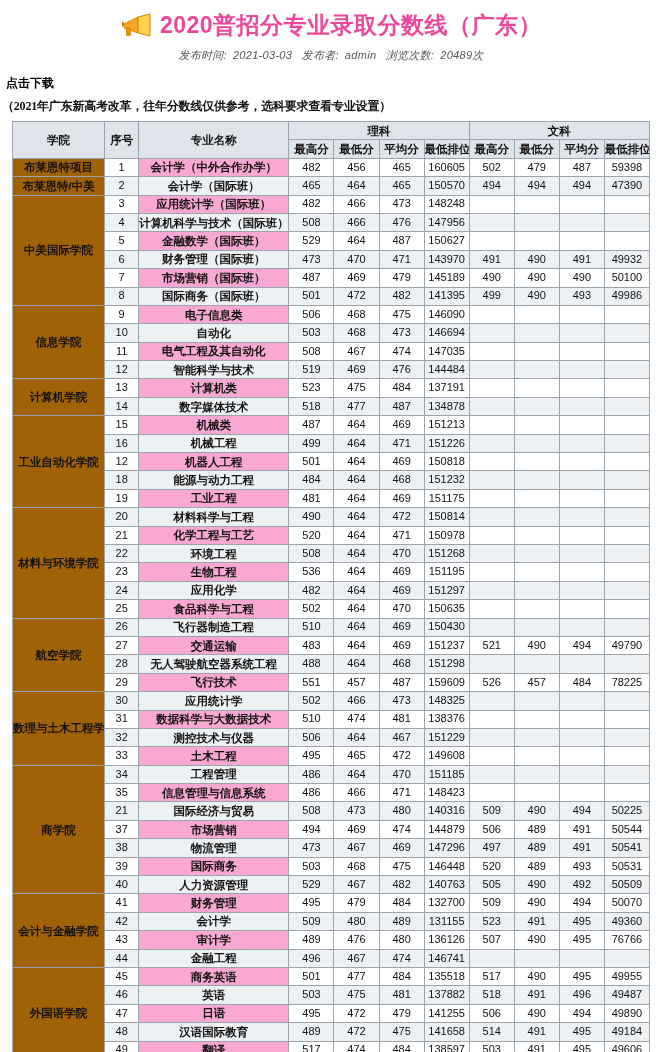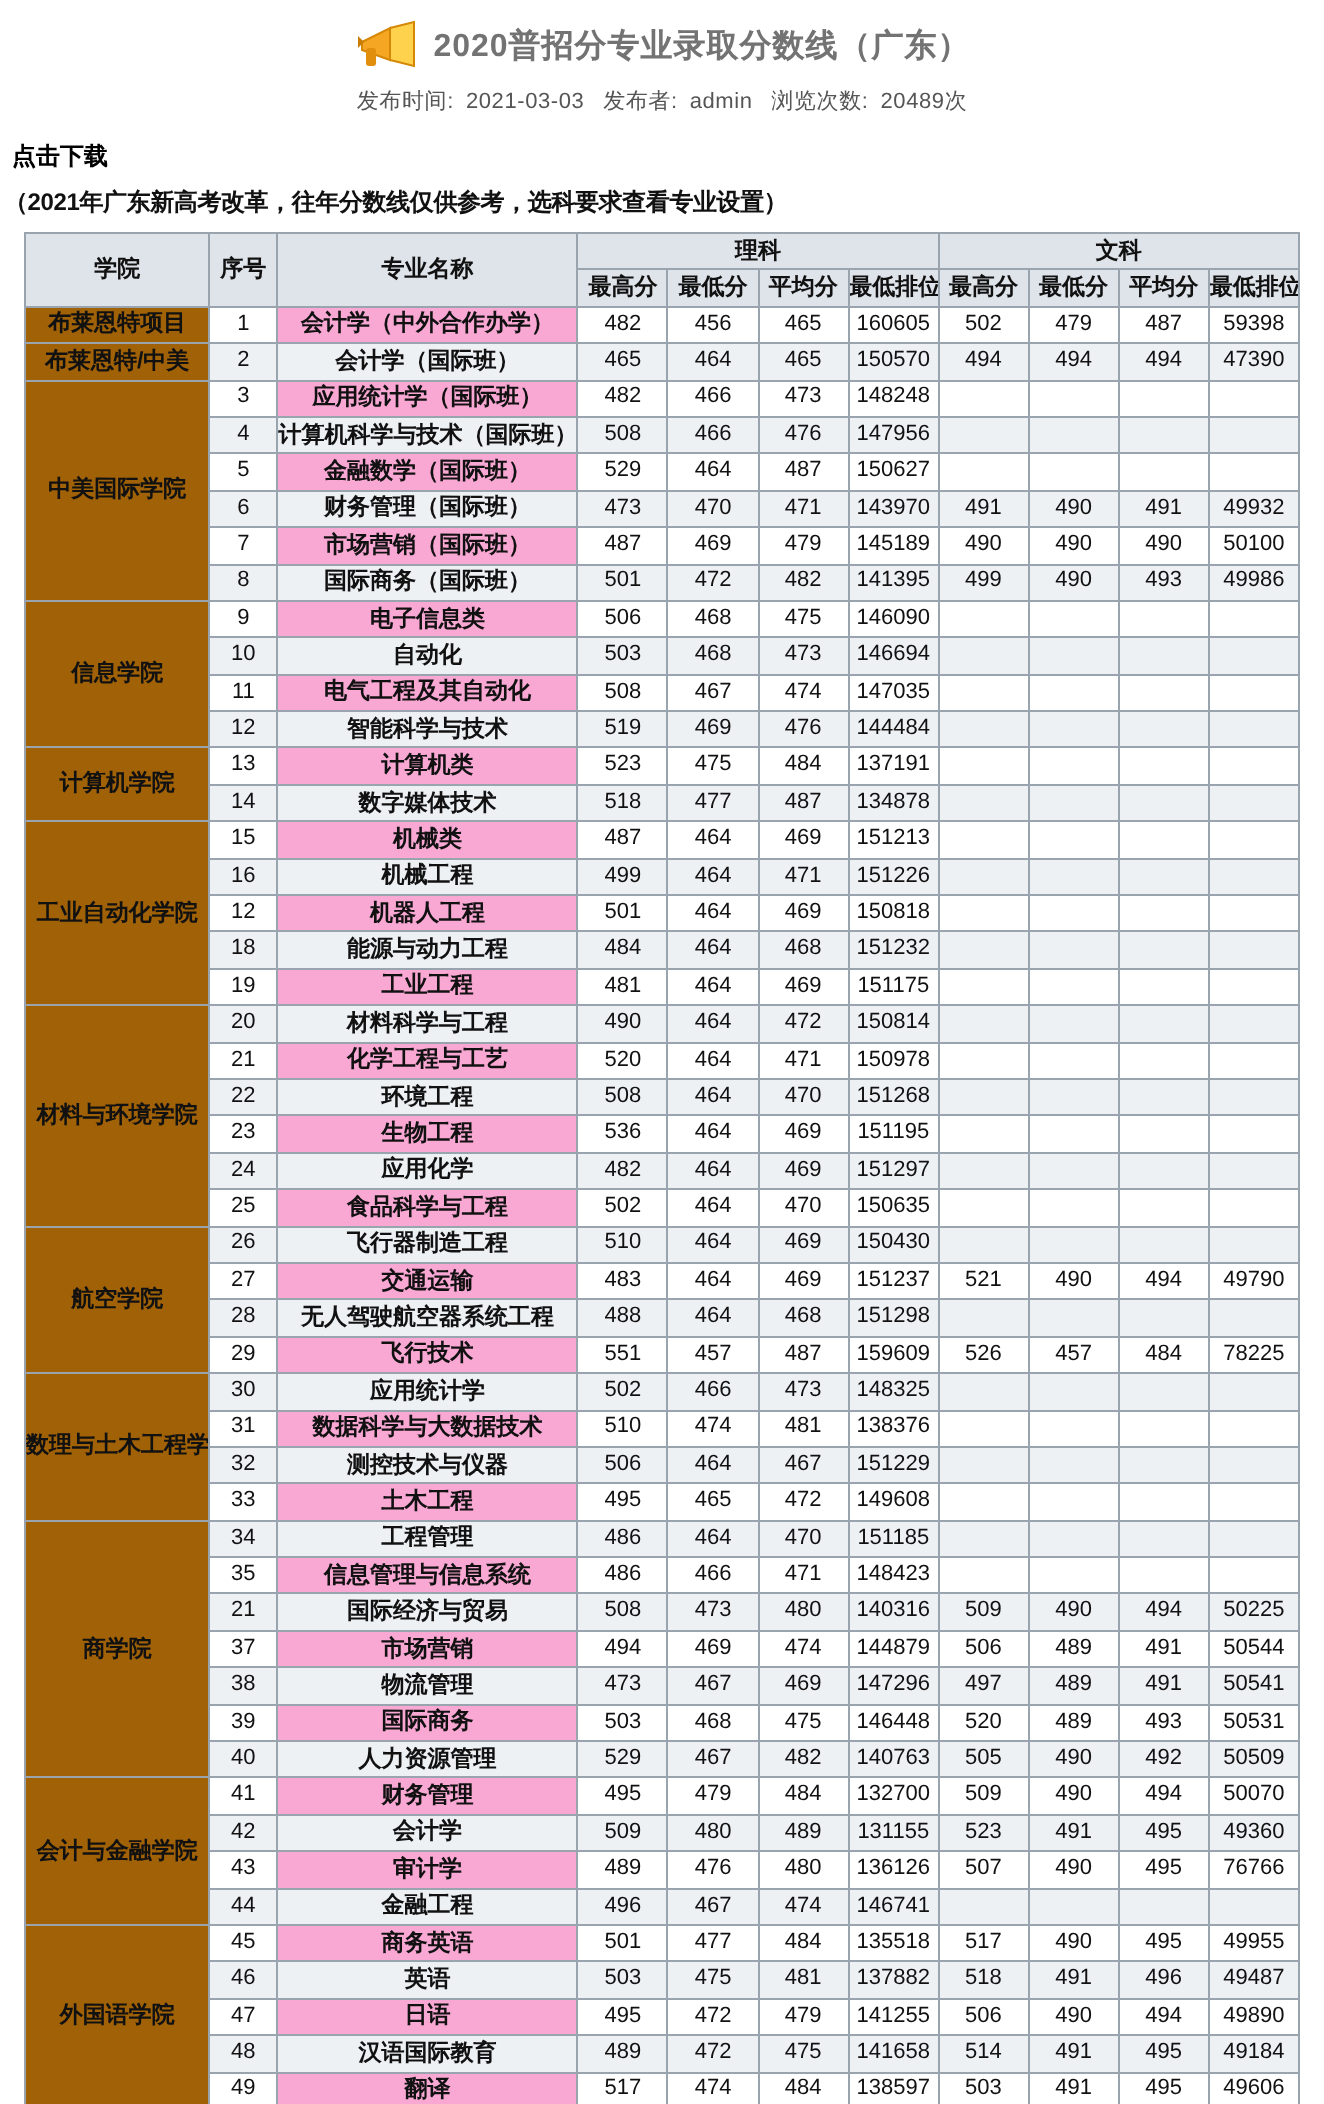--- a/index.html
+++ b/index.html
@@ -14,46 +14,48 @@
 
   
   .title-row{
     display:flex;align-items:center;justify-content:center;
     padding-top:10px;gap:6px;
   }
   .title-icon{
     width:34px;height:26px;display:inline-block;position:relative;flex:0 0 auto;
   }
   .title-text{
-    color:#737373;
-    font-size:16px;
+    color:#ec4899;
+    font-size:23px;
     font-weight:bold;
     letter-spacing:0.5px;
     white-space:nowrap;
   }
   .meta-row{
     text-align:center;
     font-size:11px;
     color:#555;
     margin-top:7px;
     letter-spacing:0.3px;
+    font-style:italic;
   }
   .meta-row span{margin:0 3px;}
   .download{
     margin:12px 0 2px 6px;
     font-size:12px;
     color:#000000;
     font-weight:bold;
   }
   .notice{
     margin:6px 0 6px 2px;
     font-size:12px;
     color:#111;
     font-weight:bold;
     letter-spacing:-0.2px;
+    font-family:Liberation Serif, serif;
   }
 
   
   table.score{
     border-collapse:collapse;
     margin:0 auto;
     width:638px;
     table-layout:fixed;
     font-size:11px;
   }

